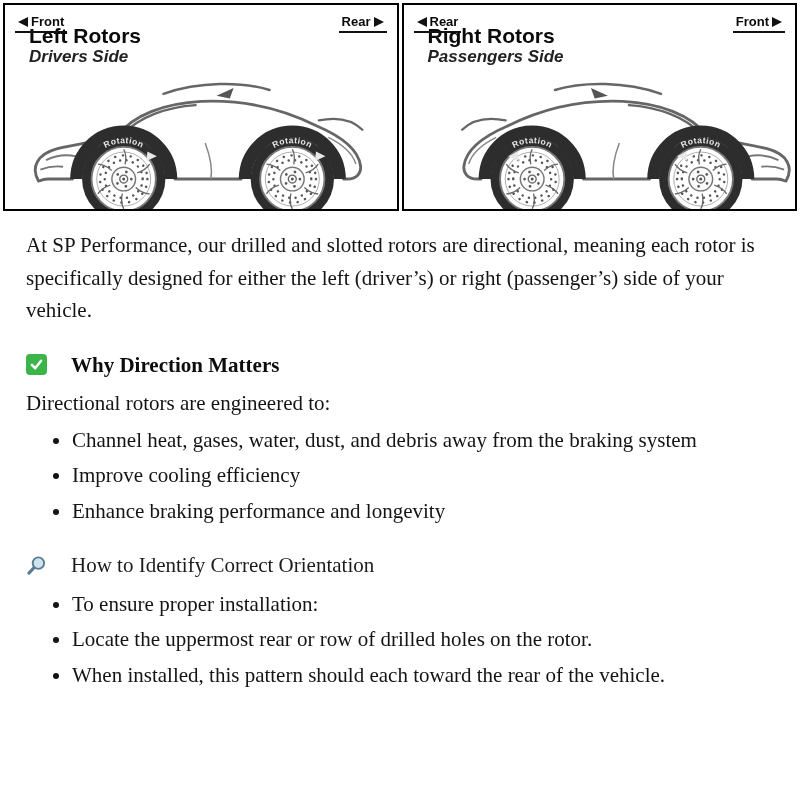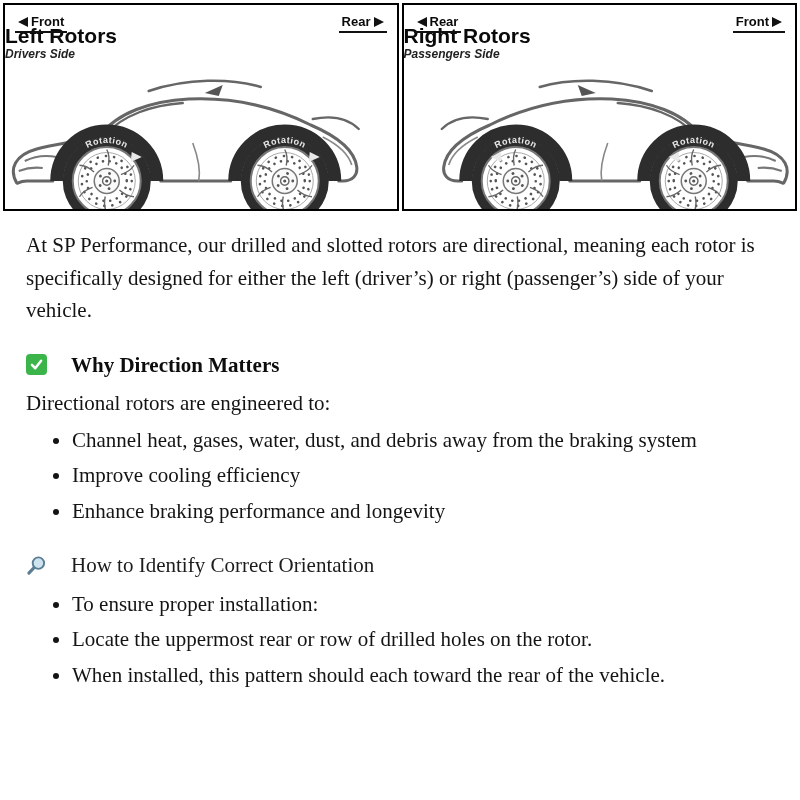--- a/index.html
+++ b/index.html
@@ -2,24 +2,24 @@
 <html><head>
 <meta charset="utf-8">
 <style>
   html,body{margin:0;padding:0;}
   body{
     width:800px;height:800px;background:#fff;color:#141414;
     font-family:"Liberation Serif", serif;overflow:hidden;
   }
   
   .diagram{display:flex;gap:3px;padding:3px 3px 0 3px;}
-  .panel{flex:1;border:2px solid #000;position:relative;height:204px;background:#fff;overflow:hidden;}
+  .panel{flex:1;border:2px solid #000;position:relative;height:204px;background:#fff;overflow:hidden;padding-left:24px;}
   .panel-header{text-align:left;padding-top:5px;height:40px;margin-top:15px;}
   .panel-title{font-family:"Liberation Sans",sans-serif;font-weight:bold;font-size:21px;line-height:1.05;color:#0a0a0a;}
-  .panel-subtitle{font-family:"Liberation Sans",sans-serif;font-weight:bold;font-style:italic;font-size:12px;color:#222;}
+  .panel-subtitle{font-family:"Liberation Sans",sans-serif;font-weight:bold;font-style:italic;font-size:17px;color:#222;}
   .dir{position:absolute;top:9px;display:flex;align-items:center;gap:3px;
        font-family:"Liberation Sans",sans-serif;font-weight:bold;font-size:13px;
        border-bottom:2px solid #111;padding:0 3px 2px 3px;color:#0a0a0a;}
   .dir.left{left:10px;} .dir.right{right:10px;}
   .tri{width:0;height:0;border-top:5px solid transparent;border-bottom:5px solid transparent;display:inline-block;}
   .tri.l{border-right:10px solid #111;}
   .tri.r{border-left:10px solid #111;}
   .car-svg{display:block;width:100%;height:158px;}
   
   .content{padding:14px 26px 0 26px;font-size:21px;line-height:1.55;}

